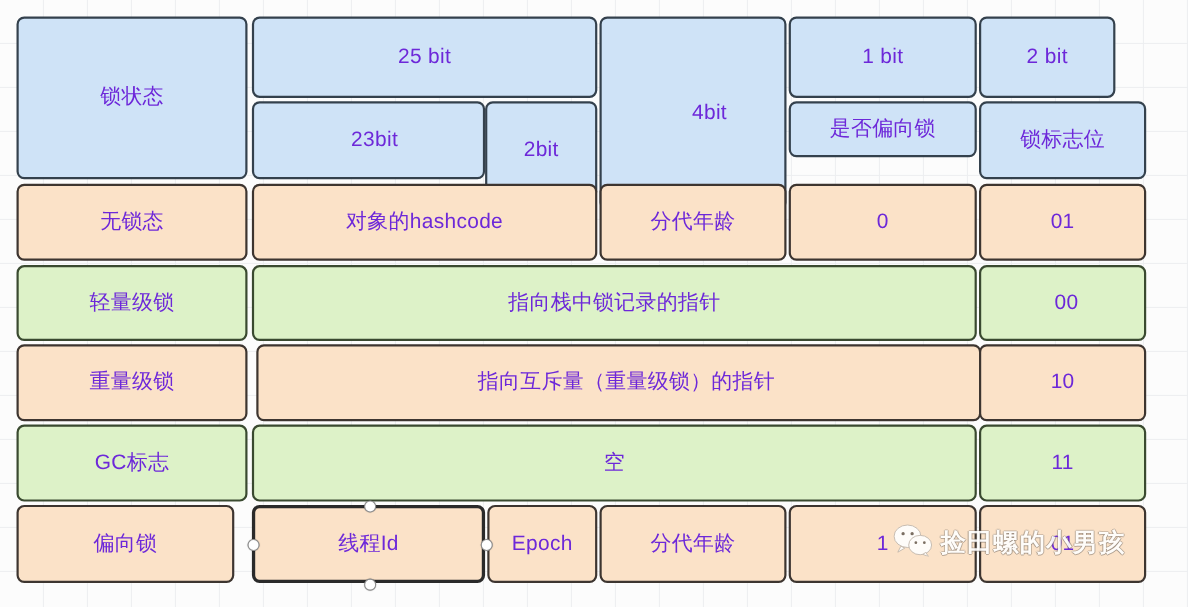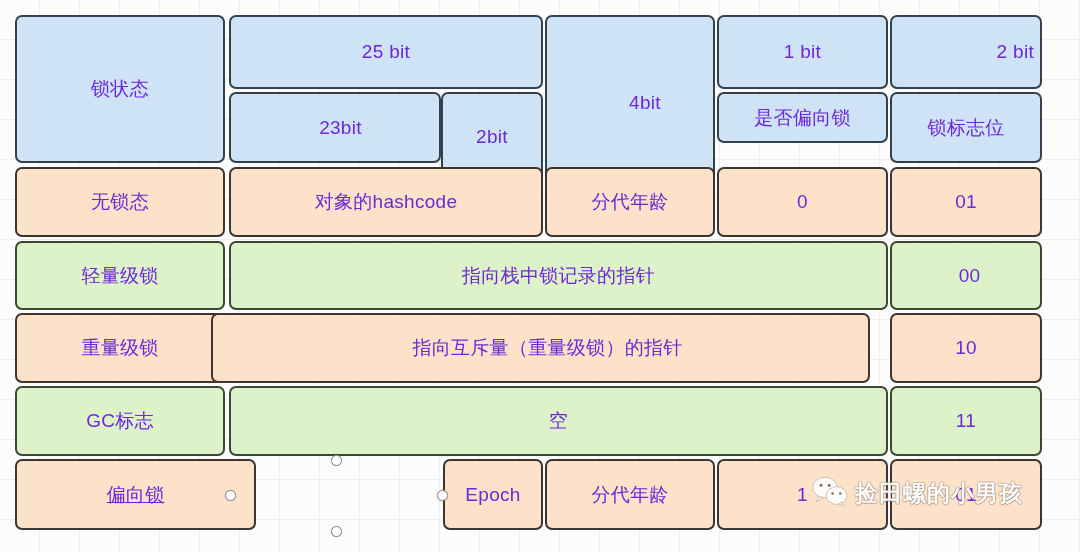--- a/index.html
+++ b/index.html
@@ -113,21 +113,21 @@
   </div>
 
   <div class="cell blue" style="left:717px; top:15px; width:171px; height:74px;">
     <span>1 bit</span>
   </div>
 
   <div class="cell blue" style="left:717px; top:92px; width:171px; height:51px;">
     <span>是否偏向锁</span>
   </div>
 
-  <div class="cell blue" style="left:890px; top:15px; width:152px; height:74px;justify-content:flex-end;">
+  <div class="cell blue" style="left:890px; top:15px; width:124px; height:74px;">
     <span>2 bit</span>
   </div>
 
   <div class="cell orange" style="left:15px; top:167px; width:210px; height:70px;">
     <span>无锁态</span>
   </div>
 
   <div class="cell blue" style="left:890px; top:92px; width:152px; height:71px;">
     <span>锁标志位</span>
   </div>
@@ -150,41 +150,44 @@
   <div class="cell green" style="left:229px; top:241px; width:659px; height:69px;">
     <span>指向栈中锁记录的指针</span>
   </div>
   <div class="cell green" style="left:890px; top:241px; width:152px; height:69px;padding-left:13px;">
     <span>00</span>
   </div>
 
   <div class="cell orange" style="left:15px; top:313px; width:210px; height:70px;font-family:Liberation Serif, serif;">
     <span>重量级锁</span>
   </div>
-  <div class="cell orange" style="left:211px; top:313px; width:659px; height:70px;padding-left:20px;">
+  <div class="cell orange" style="left:233px; top:313px; width:659px; height:70px;padding-left:20px;">
     <span>指向互斥量（重量级锁）的指针</span>
   </div>
   <div class="cell orange" style="left:890px; top:313px; width:152px; height:70px;">
     <span>10</span>
   </div>
 
   <div class="cell green" style="left:15px; top:386px; width:210px; height:70px;">
     <span>GC标志</span>
   </div>
   <div class="cell green" style="left:229px; top:386px; width:659px; height:70px;">
     <span>空</span>
   </div>
   <div class="cell green" style="left:890px; top:386px; width:152px; height:70px;">
     <span>11</span>
   </div>
 
-  <div class="cell orange" style="left:15px; top:459px; width:241px; height:71px;text-decoration:underline;">
+  <div class="cell orange" style="left:15px; top:459px; width:198px; height:71px;">
     <span>偏向锁</span>
   </div>
 
+  <div class="cell orange" style="left:229px; top:459px; width:212px; height:71px; border-width:3px; border-color:#2a2a2a;">
+    <span>线程Id</span>
+  </div>
   <div class="handle" style="left:335px; top:459px;"></div>
   <div class="handle" style="left:335px; top:530px;"></div>
   <div class="handle" style="left:229px; top:494px;"></div>
   <div class="handle" style="left:441px; top:494px;"></div>
 
   <div class="cell orange" style="left:443px; top:459px; width:100px; height:71px;">
     <span>Epoch</span>
   </div>
   <div class="cell orange" style="left:545px; top:459px; width:170px; height:71px;">
     <span>分代年龄</span>

